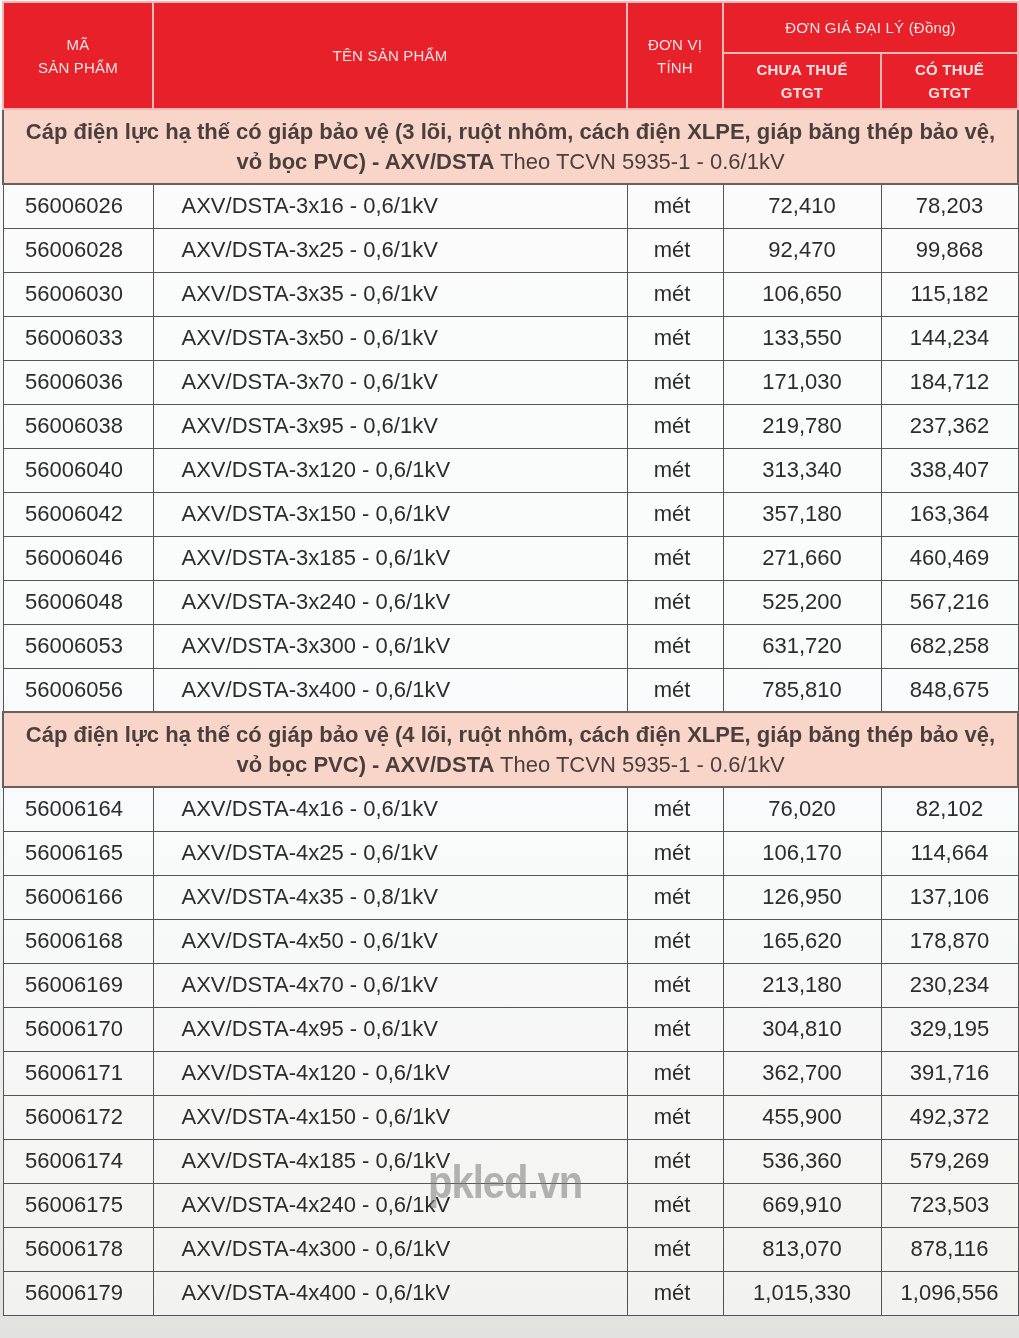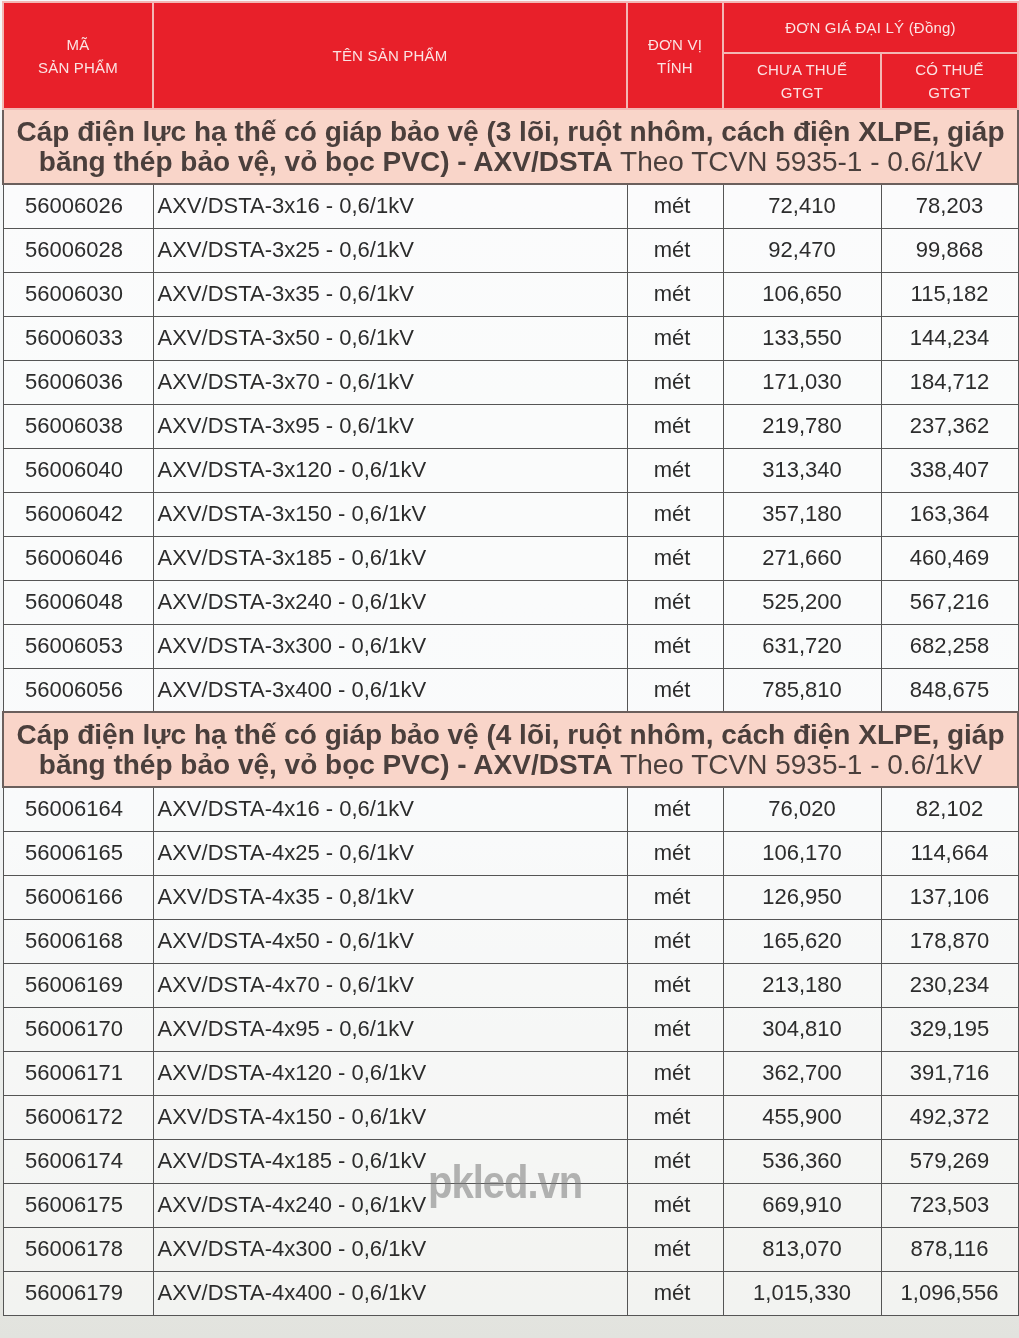--- a/index.html
+++ b/index.html
@@ -25,43 +25,43 @@
       color: #fbe3e3;
       font-weight: normal;
       font-size: 15px;
       line-height: 23px;
       text-align: center;
       border: 2px solid #f3b7b4;
       letter-spacing: 0.2px;
     }
     thead tr.h1 th { height: 44px; }
     thead tr.h1 th.tall { height: 107px; }
-    thead tr.h2 th { height: 48px; }
+    thead tr.h2 th { height: 48px; font-weight: bold; }
     thead th .l { display: block; text-align: center; }
     tr.group td {
       background: #f9d5c9;
       color: #4a3f3c;
       text-align: center;
-      font-size: 28px;
+      font-size: 22px;
       line-height: 30px;
       height: 75px;
       border: 2px solid #6b5f5c;
       padding: 0 10px;
     }
     tr.group .b { font-weight: bold; }
     tr.row td {
       height: 44px;
       font-size: 22px;
       color: #2c2c2c;
       border: 1.5px solid #555;
       background: rgba(255,255,255,0.55);
       white-space: nowrap;
     }
     tr.row td.code { text-align: center; padding-right: 8px; }
-    tr.row td.name { text-align: left; padding-left: 4px; }
+    tr.row td.name { text-align: left; padding-left: 28px; }
     tr.row td.unit { text-align: center; padding-right: 6px; }
     tr.row td.num { text-align: center; }
     tr.first td { border-top: 2px solid #6b5f5c; }
     .watermark {
       position: absolute; left: 428px; top: 1160px;
       font-size: 40px; font-weight: bold;
       color: rgba(120,120,120,0.55);
       font-family: "Liberation Sans", sans-serif;
       letter-spacing: -1px;
       transform: scaleY(1.15);

